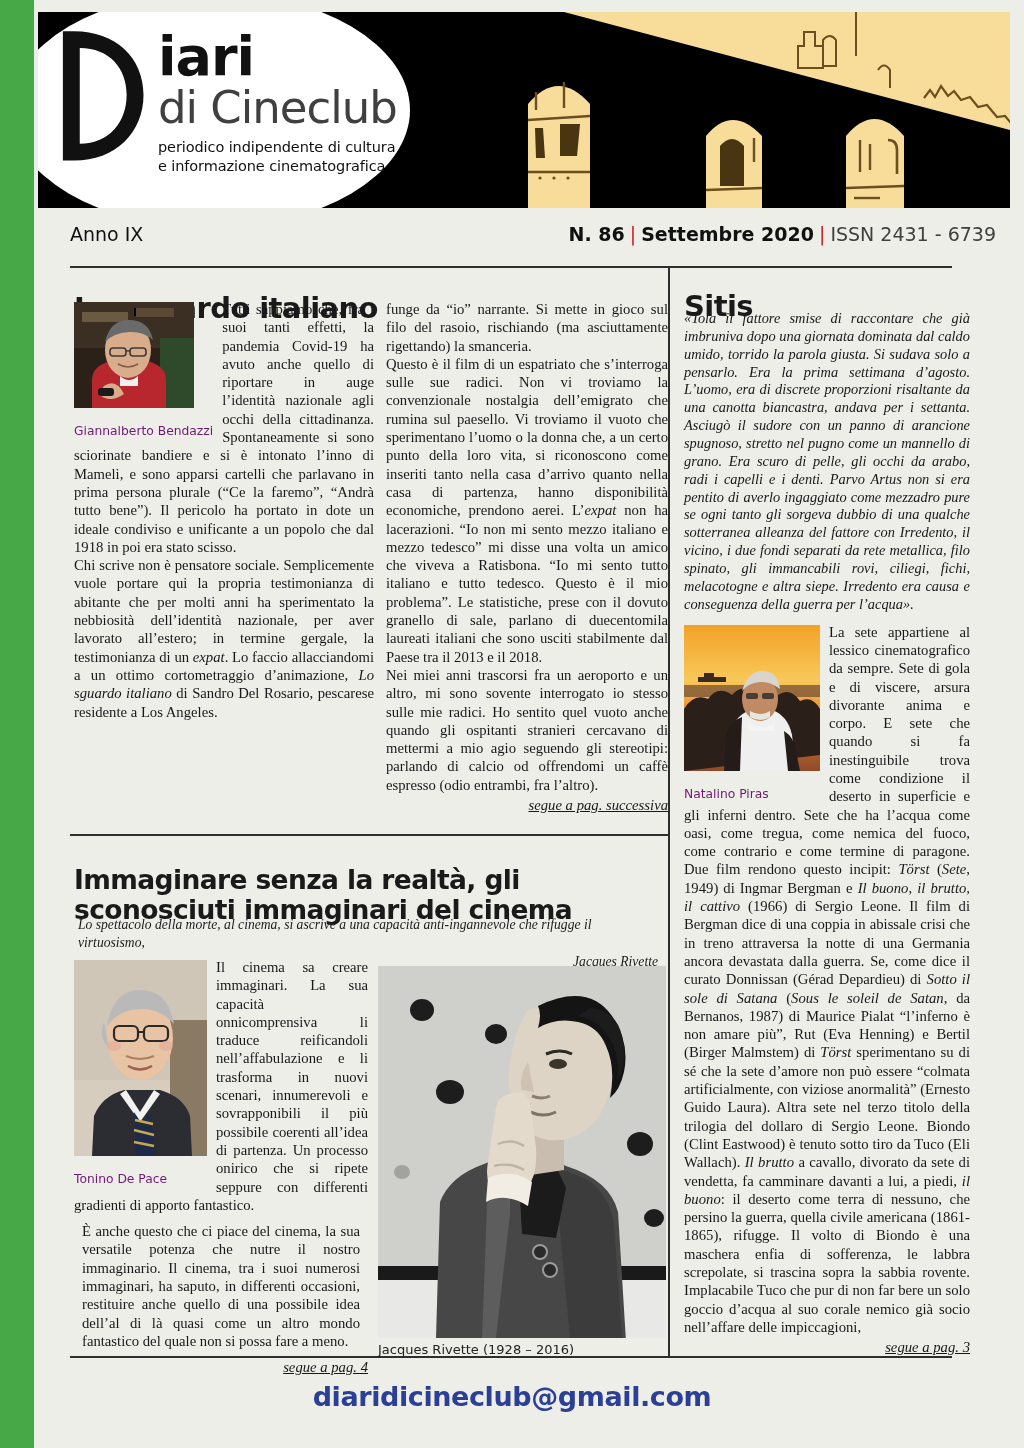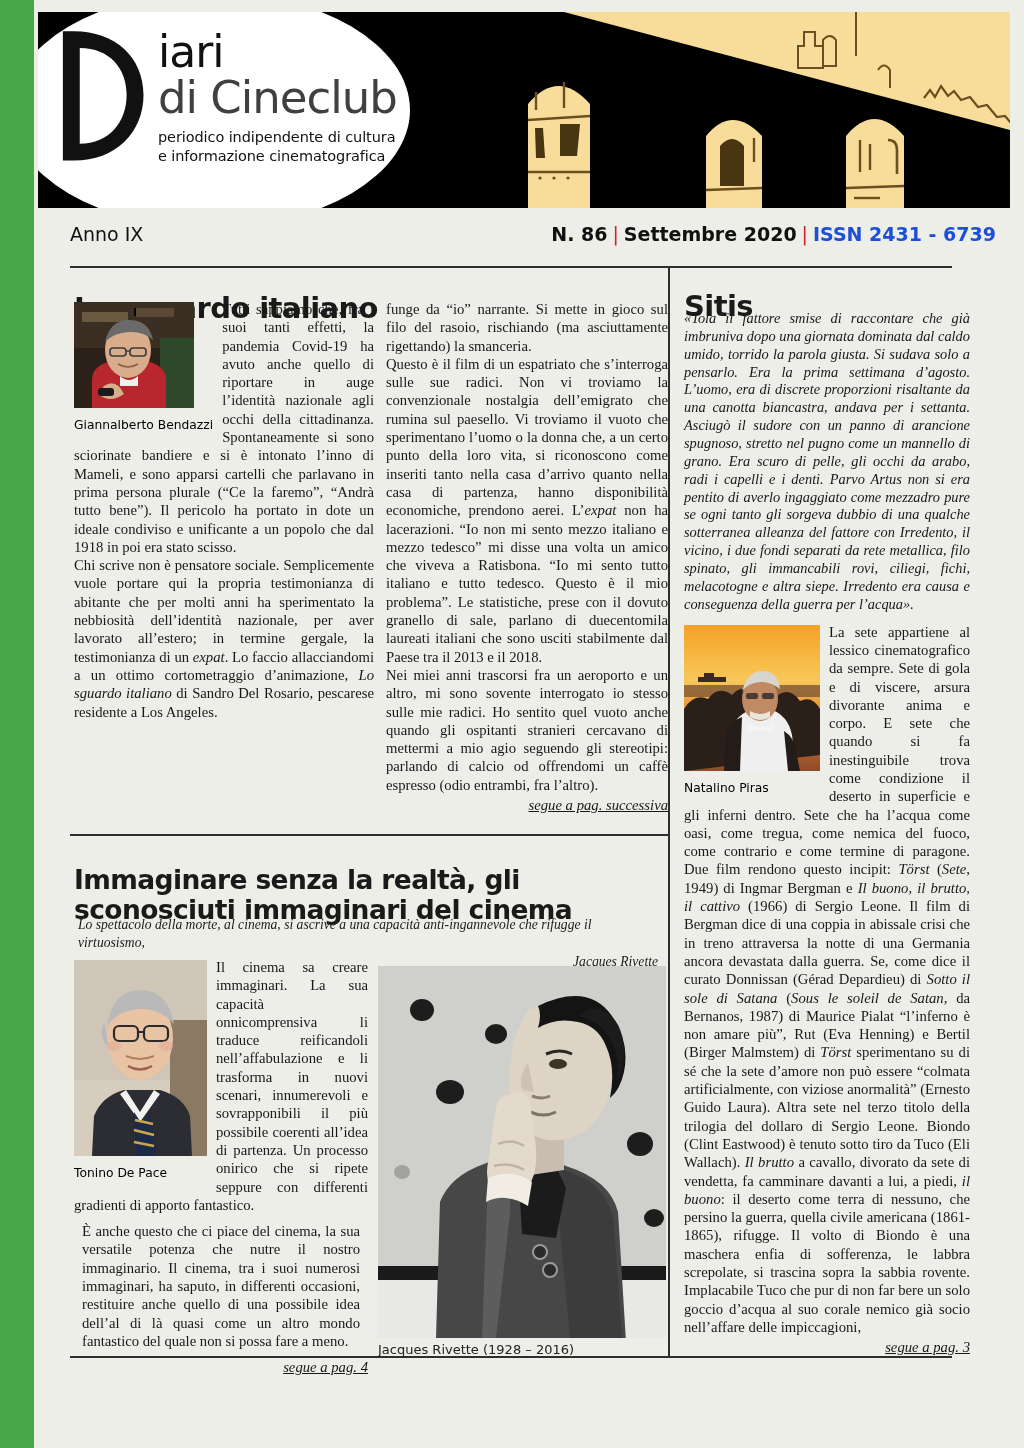--- a/index.html
+++ b/index.html
@@ -18,32 +18,32 @@
     position:absolute;left:-28px;top:-20px;width:400px;height:236px;
     background:#ffffff;border-radius:50%/50%;
   }
   .logo-inner{position:absolute;left:30px;top:22px;width:360px;height:175px;}
   .bigD{
     position:absolute;left:8px;top:6px;width:120px;height:150px;
     color:#111;font-family:"Liberation Sans",sans-serif;font-size:196px;line-height:0.72;
     font-weight:400;letter-spacing:-6px;
   }
   .logo-words{position:absolute;left:118px;top:16px;}
-  .logo-l1{font-family:"DejaVu Sans",sans-serif;font-size:44px;font-weight:400;color:#111;line-height:1.0;letter-spacing:-1px;}
+  .logo-l1{font-family:"DejaVu Sans",sans-serif;font-size:54px;font-weight:700;color:#111;line-height:1.0;letter-spacing:-1px;}
   .logo-l2{font-family:"DejaVu Sans",sans-serif;font-size:45px;font-weight:400;color:#404040;line-height:1.05;letter-spacing:-1px;}
   .logo-sub{font-family:"DejaVu Sans",sans-serif;font-size:14.5px;color:#111;line-height:1.28;margin-top:7px;letter-spacing:-0.1px;}
 
   .arch-scene{position:absolute;left:330px;top:0;width:642px;height:196px;overflow:hidden;background:#000;}
 
   
   .issue-row{position:absolute;left:38px;top:216px;width:972px;height:44px;}
   .anno{position:absolute;left:32px;top:7px;font-family:"DejaVu Sans",sans-serif;font-weight:400;font-size:19px;color:#111;}
   .issue-right{position:absolute;right:14px;top:7px;font-family:"DejaVu Sans",sans-serif;font-weight:700;font-size:19px;color:#111;white-space:nowrap;}
   .issue-right .bar{color:#cf2027;font-weight:400;margin:0 5px;}
-  .issue-right .issn{color:#1d4ed8;font-weight:700;}
+  .issue-right .issn{color:#404040;font-weight:400;}
 
   
   .rule{position:absolute;background:#3b3b3b;}
   .hr-top{left:70px;top:266px;width:882px;height:1.6px;background:#2e2e2e;}
   .vr-right{left:668px;top:266px;width:1.6px;height:1090px;background:#2e2e2e;}
   .hr-mid{left:70px;top:834px;width:598px;height:1.6px;background:#2e2e2e;}
   .hr-bottom{left:70px;top:1356px;width:882px;height:1.6px;background:#2e2e2e;}
 
   
   .hl{font-family:"DejaVu Sans",sans-serif;font-weight:700;color:#1a1a1a;letter-spacing:-0.6px;}
@@ -60,21 +60,21 @@
 
   
   .col{position:absolute;font-family:"Liberation Serif",serif;color:#18181a;text-align:justify;}
   .body-t{font-size:14.7px;line-height:1.245;}
   .c1{left:74px;top:300px;width:300px;}
   .c2{left:386px;top:300px;width:282px;}
   .c3{left:684px;top:310px;width:286px;}
   .c4{left:74px;top:958px;width:294px;}
 
   .figL{float:left;margin:2px 9px 2px 0;}
-  .fig-cap{font-family:"DejaVu Sans",sans-serif;font-size:12.3px;color:#000000;margin-top:10px;line-height:1.2;}
+  .fig-cap{font-family:"DejaVu Sans",sans-serif;font-size:12.3px;color:#701a75;margin-top:16px;line-height:1.2;}
 
   .photo{display:block;border:0;}
   .segue{display:block;text-align:right;font-style:italic;margin-top:2px;text-decoration:underline;}
   em{font-style:italic;}
 
   
   .ph-bendazzi{width:120px;height:106px;}
   .ph-piras{width:136px;height:146px;}
   .ph-depace{width:133px;height:196px;}
   .ph-rivette{position:absolute;left:378px;top:966px;width:288px;height:372px;}
@@ -315,14 +315,15 @@
           <path d="M66,86 q10,6 20,0 l0,6 q-10,6 -20,0 Z" fill="#e9e4dc"></path>
           <path d="M64,98 q14,8 26,0 l0,8 -26,0 Z" fill="#f4f4f2"></path>
         </svg>
         <div class="fig-cap">Natalino Piras</div>
       </div>
       <p style="margin:0;text-align:justify"><span>La sete appartiene al lessico cinematografico da sempre. Sete di gola e di viscere, arsura divorante anima e corpo. E sete che quando si fa inestinguibile trova come condizione il deserto in superficie e gli inferni dentro. Sete che ha l’acqua come oasi, come tregua, come nemica del fuoco, come contrario e come termine di paragone. Due film rendono questo incipit: </span><em>Törst</em><span> (</span><em>Sete</em><span>, 1949) di Ingmar Bergman e </span><em>Il buono, il brutto,  il cattivo</em><span> (1966) di Sergio Leone. Il film di Bergman dice di una coppia in abissale crisi che in treno attraversa la notte di una Germania ancora  devastata dalla guerra. Se, come dice il curato Donnissan (Gérad Depardieu) di </span><em>Sotto il sole di Satana</em><span> (</span><em>Sous le soleil de Satan</em><span>, da Bernanos, 1987) di Maurice Pialat “l’inferno è non amare più”, Rut (Eva Henning) e Bertil (Birger Malmstem) di </span><em>Törst</em><span> sperimentano su di sé che la sete d’amore non può essere “colmata artificialmente, con viziose anormalità” (Ernesto Guido Laura). Altra sete nel terzo titolo della trilogia del dollaro di Sergio Leone. Biondo (Clint Eastwood) è tenuto sotto tiro da Tuco (Eli Wallach). </span><em>Il brutto</em><span> a cavallo, divorato da sete di vendetta, fa camminare davanti a lui, a piedi, </span><em>il buono</em><span>: il deserto come terra di nessuno, che persino la guerra, quella civile americana (1861-1865), rifugge. Il volto di Biondo è una maschera enfia di sofferenza, le labbra screpolate, si trascina sopra la sabbia rovente. Implacabile Tuco che pur di non far bere un solo goccio d’acqua al suo corale nemico già socio nell’affare delle impiccagioni,</span></p>
       <span class="segue">segue a pag. 3</span>
     </div>
   </div>
 
+  <div class="footer-mail">diaridicineclub@gmail.com</div>
 
 </div>
 
 </body></html>

